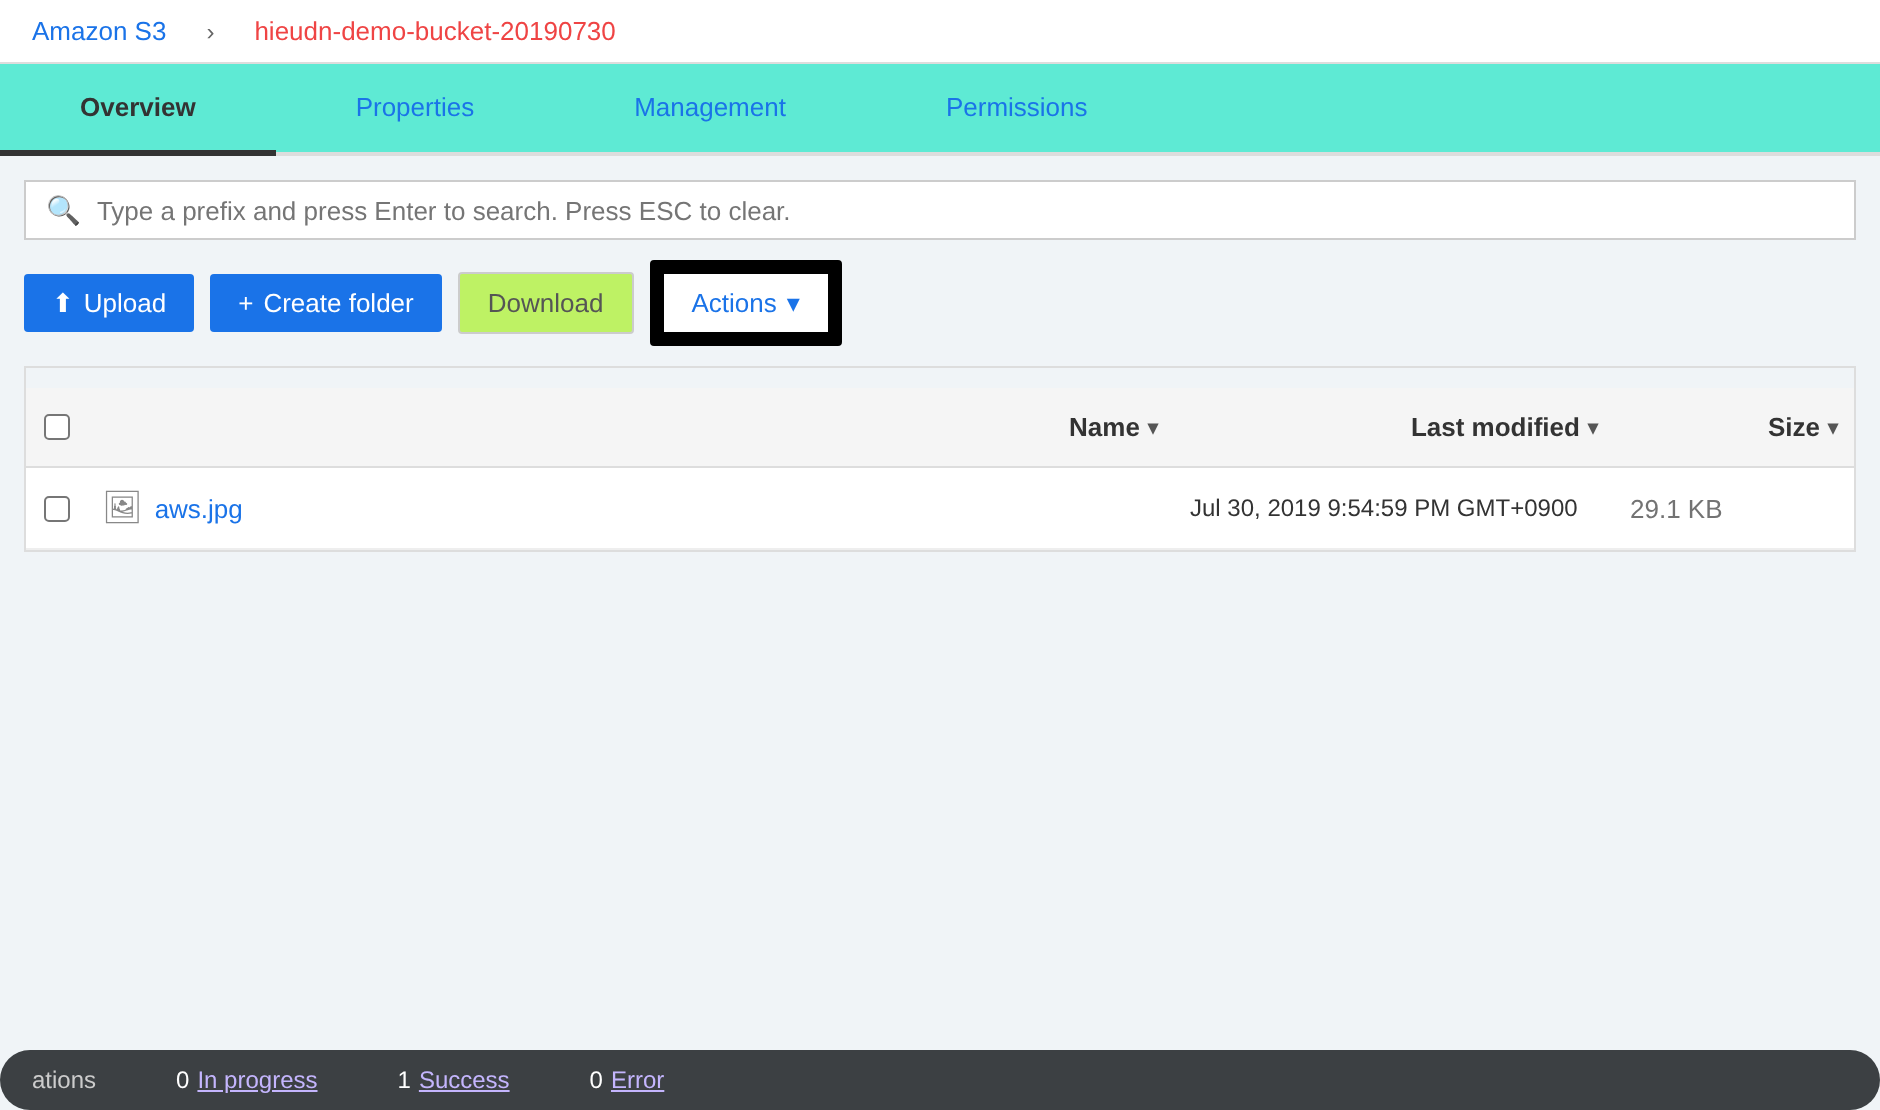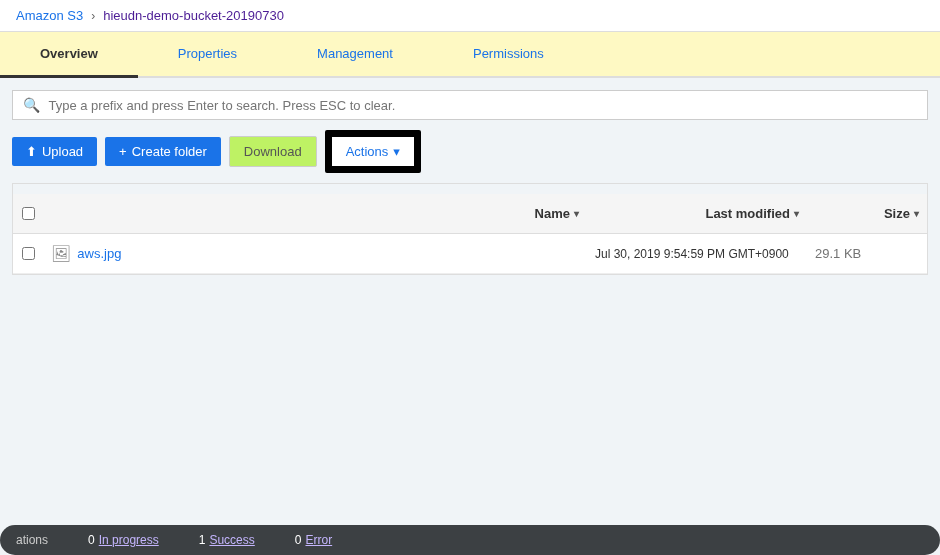--- a/index.html
+++ b/index.html
@@ -4,36 +4,36 @@
   <style>
     * { margin: 0; padding: 0; box-sizing: border-box; }
     body { font-family: Arial, sans-serif; font-size: 13px; background: #f0f4f7; color: #333; width: 940px; height: 555px; overflow: hidden; position: relative; }
 
     
     .breadcrumb {
       background: #fff;
       padding: 8px 16px;
       display: flex;
       align-items: center;
-      gap: 8px;
+      gap: 20px;
       border-bottom: 1px solid #ddd;
       font-size: 13px;
     }
     .breadcrumb-link {
       color: #1a73e8;
       cursor: pointer;
       text-decoration: none;
     }
     .breadcrumb-sep { color: #666; font-size: 12px; }
-    .breadcrumb-current { color: #4c1d95; font-weight: 500; }
+    .breadcrumb-current { color: #ef4444; font-weight: 500; }
 
     
     .tabs {
       display: flex;
-      background: #fef9c3;
+      background: #5eead4;
       border-bottom: 2px solid #ddd;
     }
     .tab {
       padding: 14px 40px;
       cursor: pointer;
       font-size: 13px;
       color: #1a73e8;
       border-bottom: 3px solid transparent;
       margin-bottom: -2px;
       white-space: nowrap;

